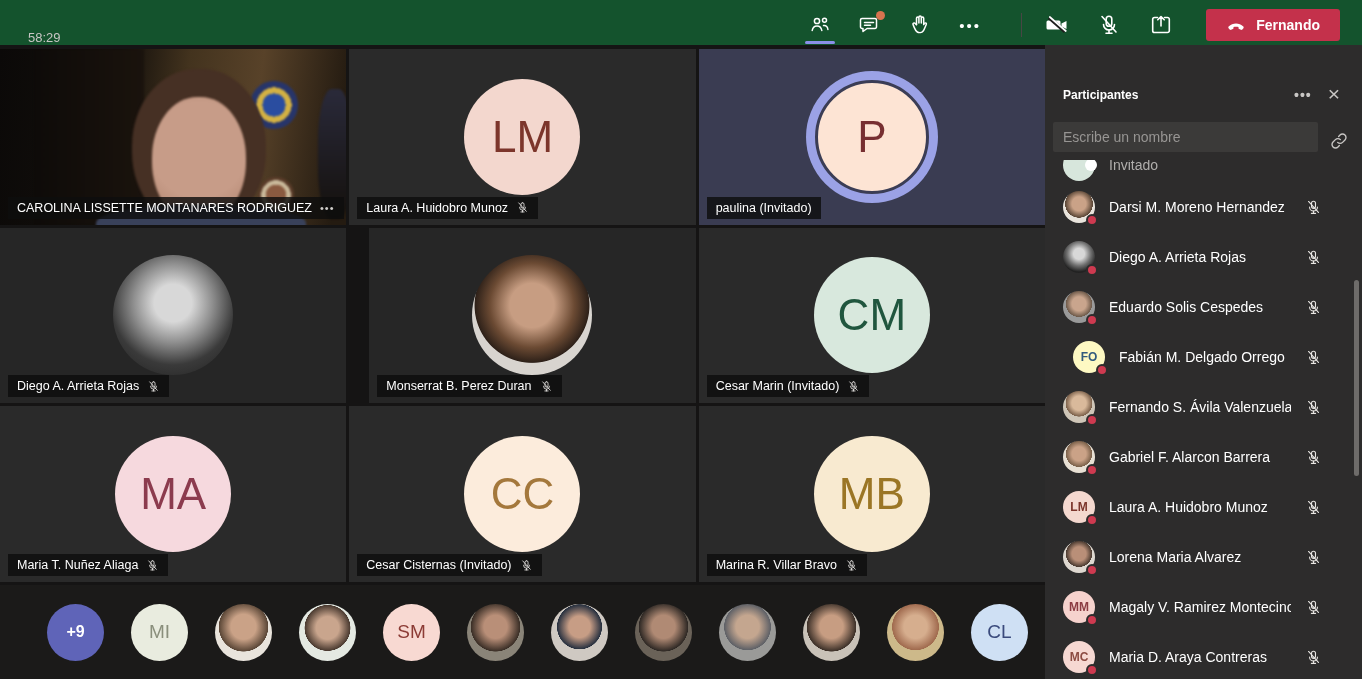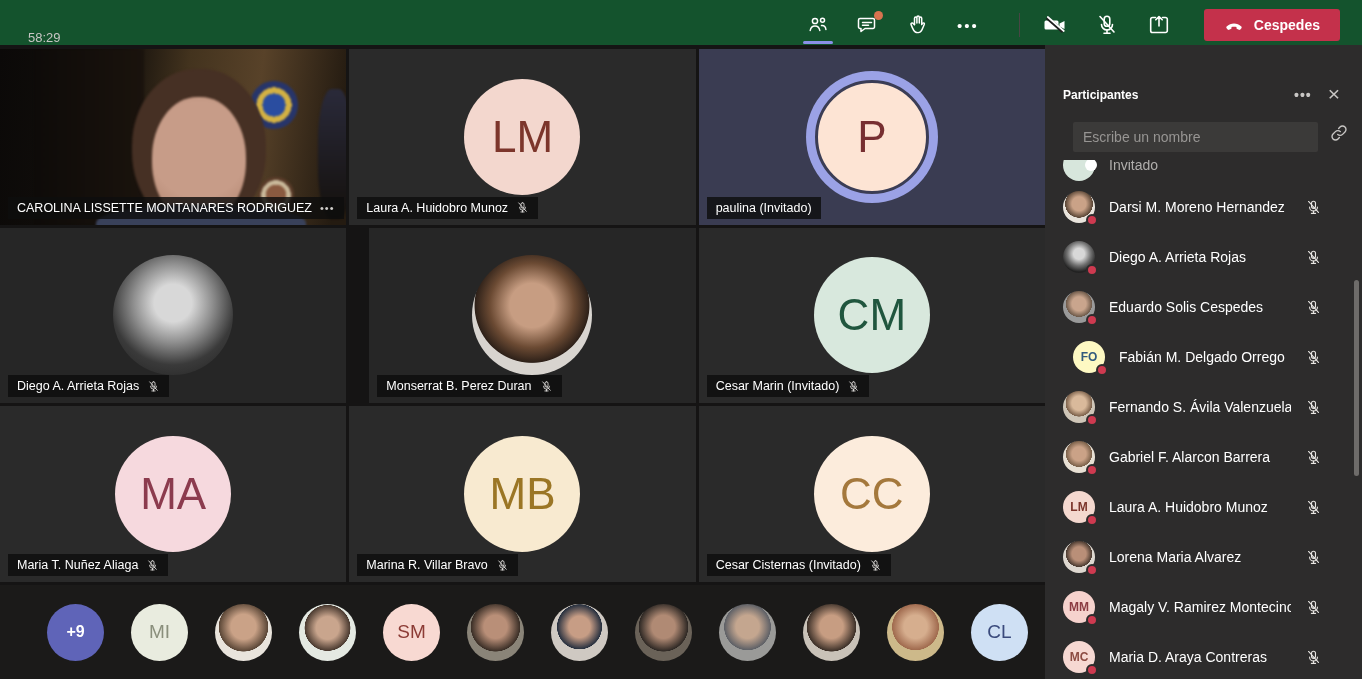--- a/index.html
+++ b/index.html
@@ -69,21 +69,21 @@
   .chip { width:57px; height:57px; border-radius:50%; flex:0 0 57px; display:flex;
     align-items:center; justify-content:center; font-size:19px; cursor:pointer; }
   .chip.badge { color:#fff; font-size:16px; font-weight:700; }
 
   
   .panel { width:317px; background:#2d2c2c; position:relative; display:flex; flex-direction:column; }
   .p-head { display:flex; align-items:center; padding:36px 18px 0 18px; }
   .p-title { color:#fff; font-size:12px; font-weight:700; flex:1; }
   .p-more { color:#c8c6c4; font-size:14px; font-weight:700; letter-spacing:1px; cursor:pointer; padding:4px; }
   .p-close { color:#c8c6c4; font-size:21px; line-height:1; cursor:pointer; padding:2px 4px 4px 12px; }
-  .p-search-row { display:flex; align-items:flex-start; padding:14px 12px 0 28px; gap:10px; }
+  .p-search-row { display:flex; align-items:flex-end; padding:14px 12px 0 8px; gap:10px; }
   .p-search { flex:1; height:30px; background:#3b3a39; border:none; border-radius:2px;
     color:#d8d6d4; font-size:14px; padding:0 10px; outline:none; }
   .p-search::placeholder { color:#979593; }
   .p-link { color:#c8c6c4; width:22px; height:22px; cursor:pointer; flex:0 0 22px; }
   .p-list { flex:1; overflow:hidden; margin-top:8px; position:relative; }
   .p-row { height:50px; display:flex; align-items:center; padding:0 40px 0 18px; gap:14px; cursor:pointer; }
   .p-row.partial { height:34px; margin-top:-12px; color:#b8b6b4; }
   .p-av { width:32px; height:32px; border-radius:50%; position:relative; flex:0 0 32px;
     display:flex; align-items:center; justify-content:center; font-size:12px; font-weight:700; }
   .p-av .dot { position:absolute; right:-3px; bottom:-3px; width:12px; height:12px; border-radius:50%;
@@ -194,21 +194,21 @@
       </button>
       <button class="tb-btn">
         <svg>
             <use href="#i-share"></use>
           </svg>
       </button>
       <button class="leave-btn" style="background:#c4314b">
         <svg>
             <use href="#i-phone"></use>
           </svg>
-        <span>Cespedes</span>
+        <span>Fernando</span>
       </button>
     </div>
   </header>
 
   <div class="content">
 
     <main class="stage">
       <div class="grid">
 
         <div class="tile">
@@ -288,37 +288,37 @@
           </div>
           <div class="tag">
             <span>Maria T. Nuñez Aliaga</span>
             <svg class="mic-sm">
                 <use href="#i-micoff"></use>
               </svg>
           </div>
         </div>
 
         <div class="tile" style="background: rgb(42, 42, 42);">
+          <div class="avatar-big" style="background: rgb(252, 236, 220); color: rgb(164, 120, 60);">
+            <span>CC</span>
+          </div>
+          <div class="tag">
+            <span>Cesar Cisternas (Invitado)</span>
+            <svg class="mic-sm">
+                <use href="#i-micoff"></use>
+              </svg>
+          </div>
+        </div>
+
+        <div class="tile" style="background: rgb(42, 42, 42);">
           <div class="avatar-big" style="background: rgb(248, 234, 208); color: rgb(155, 118, 37);">
             <span>MB</span>
           </div>
           <div class="tag">
             <span>Marina R. Villar Bravo</span>
-            <svg class="mic-sm">
-                <use href="#i-micoff"></use>
-              </svg>
-          </div>
-        </div>
-
-        <div class="tile" style="background: rgb(42, 42, 42);">
-          <div class="avatar-big" style="background: rgb(252, 236, 220); color: rgb(164, 120, 60);">
-            <span>CC</span>
-          </div>
-          <div class="tag">
-            <span>Cesar Cisternas (Invitado)</span>
             <svg class="mic-sm">
                 <use href="#i-micoff"></use>
               </svg>
           </div>
         </div>
       </div>
 
       <footer class="strip">
         <div class="chip badge" style="background: rgb(95, 100, 184);">
           <span>+9</span>

